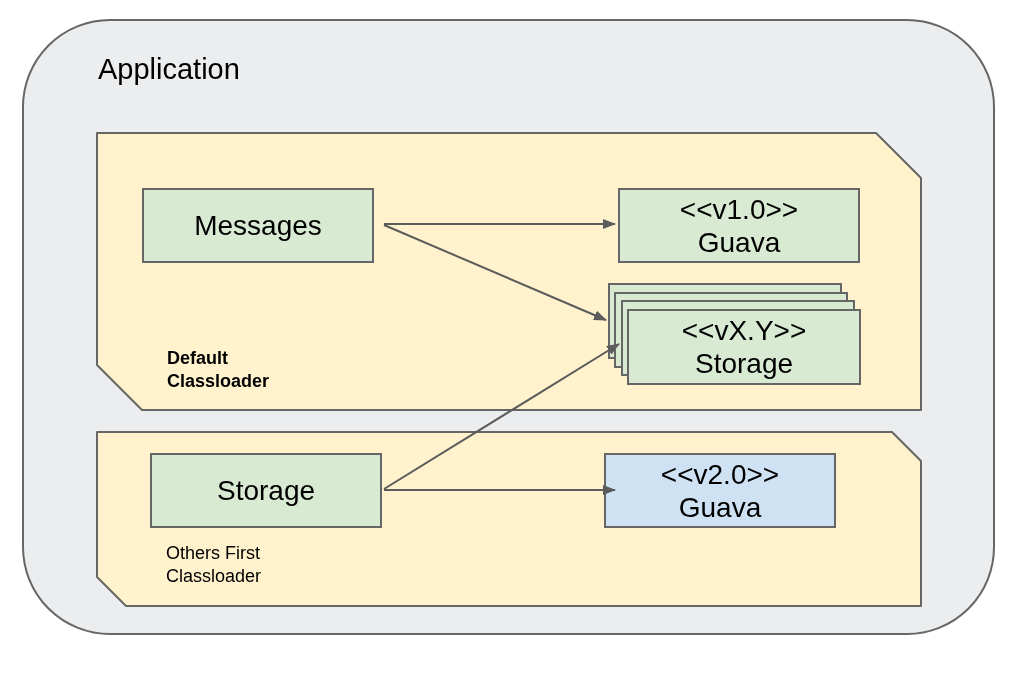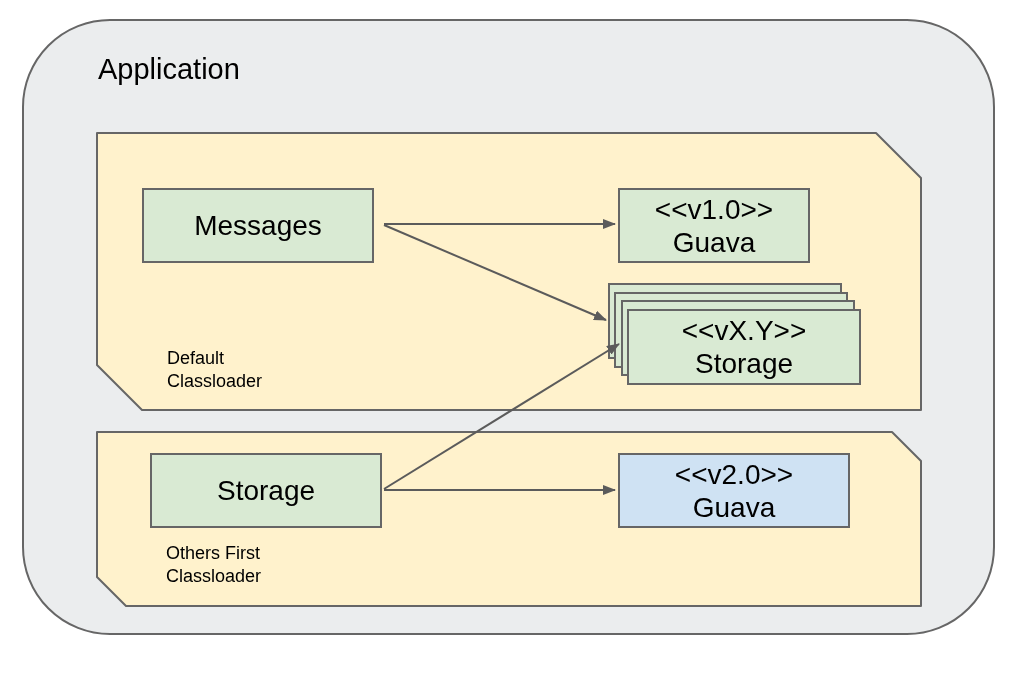--- a/index.html
+++ b/index.html
@@ -72,28 +72,28 @@
   .green { background: #d9ead3; }
   .blue  { background: #cfe2f3; }
   .stack-layer {
     position: absolute;
     box-sizing: border-box;
     border: 2px solid #666666;
     background: #d9ead3;
     z-index: 3;
   }
   .node-messages { left: 142px; top: 188px; width: 232px; height: 75px; }
-  .node-guava-v1 { left: 618px; top: 188px; width: 192px; height: 75px; text-align: right; }
+  .node-guava-v1 { left: 618px; top: 188px; width: 242px; height: 75px; text-align: right; }
   .node-storage  { left: 150px; top: 453px; width: 232px; height: 75px; }
-  .node-guava-v2 { left: 618px; top: 453px; width: 232px; height: 75px; }
+  .node-guava-v2 { left: 604px; top: 453px; width: 232px; height: 75px; }
   .node-others   { left: 627px; top: 309px; width: 234px; height: 76px; }
   .stack-1 { left: 608px; top: 283px; width: 234px; height: 76px; }
   .stack-2 { left: 614px; top: 292px; width: 234px; height: 76px; }
   .stack-3 { left: 621px; top: 300px; width: 234px; height: 76px; }
-  .label-default     { left: 167px; top: 347px; }
+  .label-default     { left: 167px; top: 347px; font-weight: bold; }
   .label-child-first { left: 166px; top: 542px; }
 </style>
 </head>
 <body>
 
 <div class="canvas">
 
   <div class="app-rect"></div>
 
   <svg class="layer shapes-layer" viewBox="0 0 1024 679">

